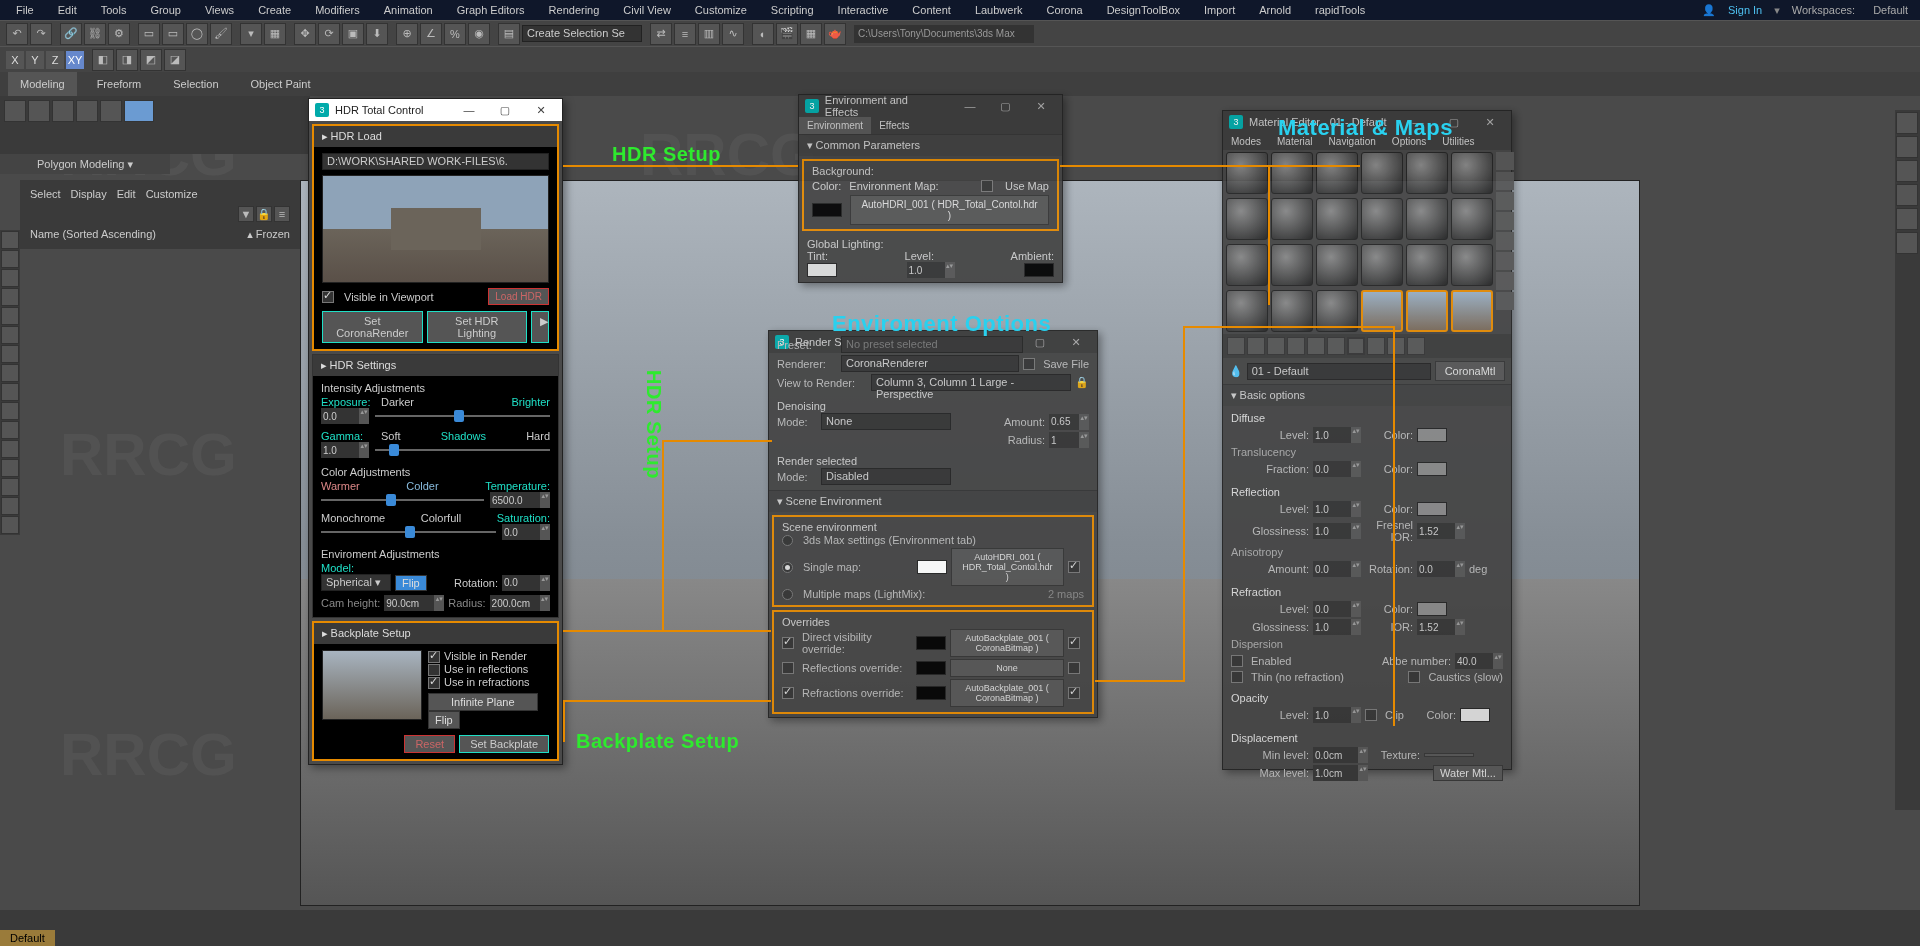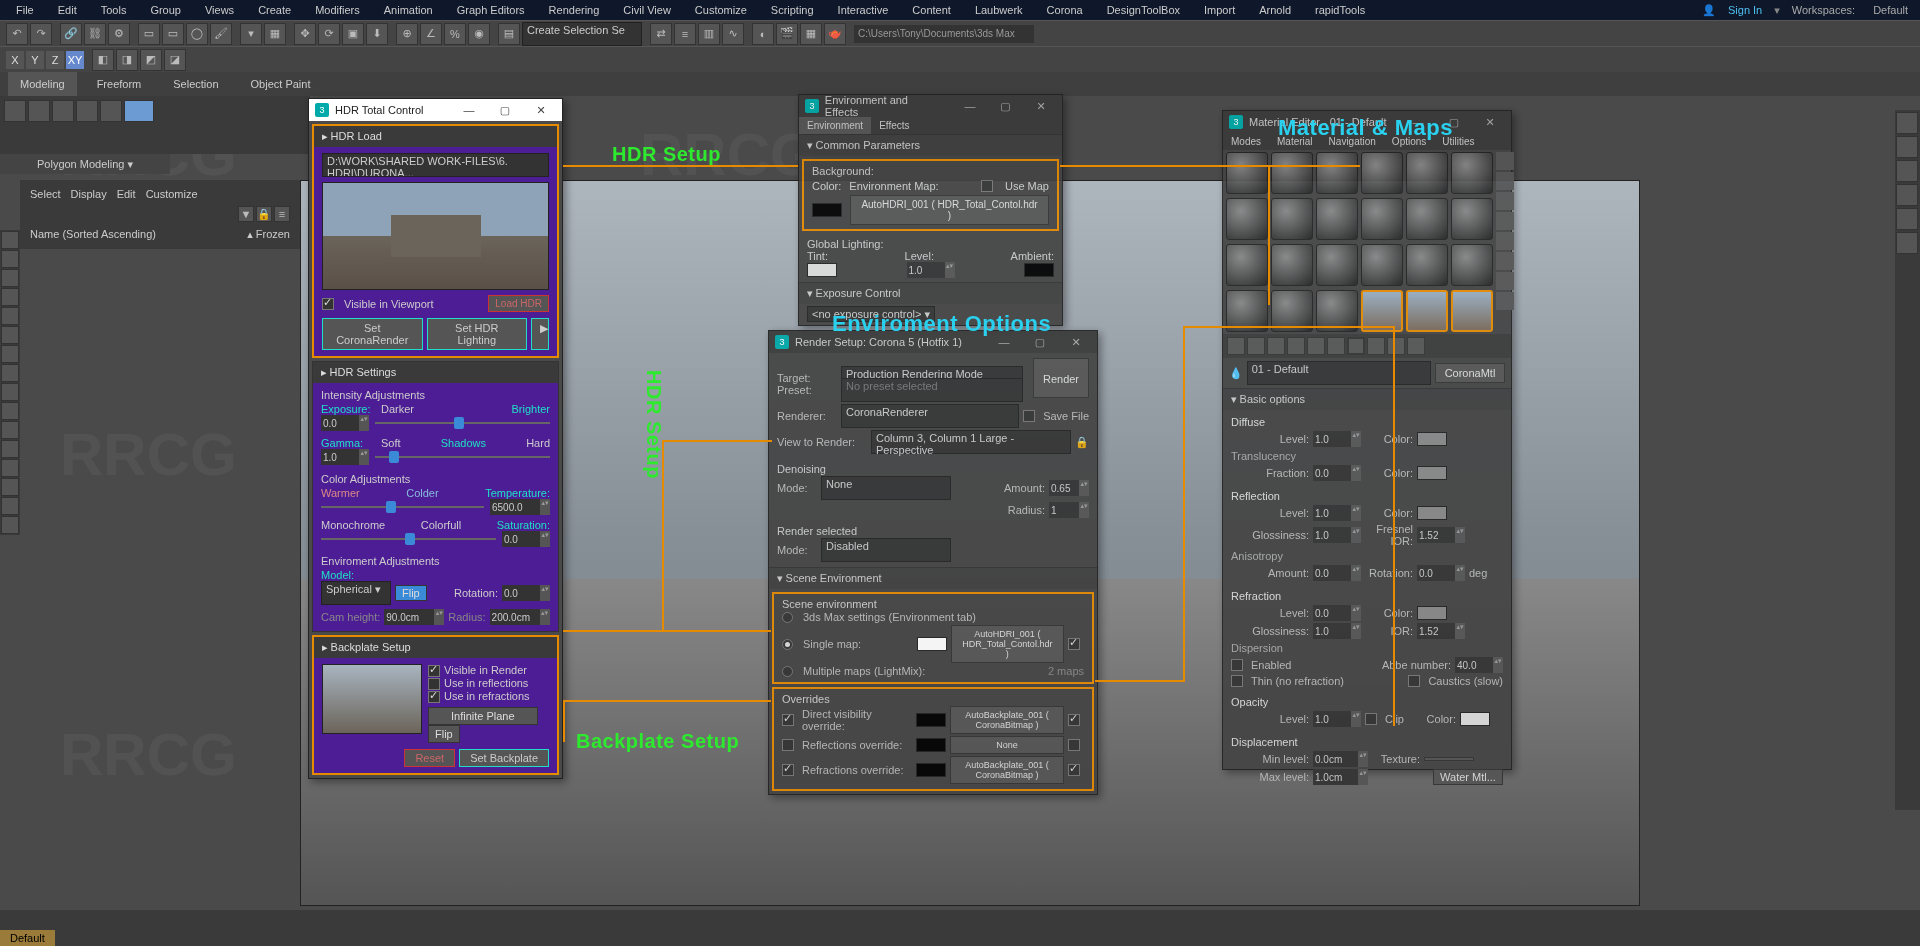--- a/index.html
+++ b/index.html
@@ -57,36 +57,36 @@
 
 .dialog { position: absolute; background: #4a4a4a; border: 1px solid #222; z-index: 20; box-shadow: 3px 3px 8px rgba(0,0,0,0.4);}
 .dialog.inactive { opacity: 0.92; background:#444; z-index:15; }
 .titlebar { height: 22px; background: #fff; color: #222; display:flex; align-items:center; padding:0 6px; gap:6px; font-size:12px;}
 .titlebar.dark { background:#3a3a3a; color:#ccc;}
 .titlebar .icon3 { width:14px; height:14px; background:#0aa; border-radius:2px; font-size:9px; color:#fff; display:inline-flex; align-items:center; justify-content:center;}
 .titlebar .spacer { flex:1; }
 .titlebar .wbtn { width:30px; text-align:center; color:#444;}
 .titlebar.dark .wbtn { color:#aaa; }
 
-.section { background:#4c1d95; border:1px solid #333;}
+.section { background:#000000; border:1px solid #333;}
 .section-h { background:#3a3a3a; color:#ddd; padding:4px 8px; font-weight:500;}
 .section-b { padding:6px 8px;}
 
 .cyan { color:#1fe0c7; }
 .orange-box { border: 2px solid #e68a00; }
 .spinner { display:inline-flex; align-items:center; background:#333; height:16px; }
 .spinner input { width:38px; background:#333; border:none; color:#ccc; font-size:10px; padding:0 2px;}
 .spinarrows { width:10px; height:16px; background:#555; color:#999; font-size:7px; text-align:center; line-height:8px;}
 .btn { background:#555; border:1px solid #333; color:#ddd; padding:3px 8px; display:inline-block; text-align:center;}
 .btn.cyan-b { border:1px solid #1fe0c7; color:#ccc;}
 .btn.red-b { border:1px solid #c33; color:#c66;}
 .slider { position:relative; height:16px; }
 .slider .track { position:absolute; top:7px; left:0; right:0; height:2px; background:#666;}
 .slider .thumb { position:absolute; top:2px; width:10px; height:12px; background:#3a8ad8; border-radius:2px;}
-.sel { background:#333; border:1px solid #222; color:#ccc; padding:1px 4px; height:24px;}
+.sel { background:#333; border:1px solid #222; color:#ccc; padding:1px 4px; height:17px;}
 .chb { width:12px; height:12px; border:1px solid #777; background:#333; display:inline-block; vertical-align:middle; margin-right:4px; position:relative;}
 .chb.on::after { content:"✓"; position:absolute; top:-3px; left:0; color:#ddd; font-size:11px;}
 .radio { width:11px; height:11px; border:1px solid #777; border-radius:50%; background:#333; display:inline-block; vertical-align:middle; margin-right:6px; position:relative;}
 .radio.on::after { content:""; position:absolute; top:2px; left:2px; width:5px; height:5px; background:#ddd; border-radius:50%;}
 .swatch { width:30px; height:14px; background:#000; display:inline-block; vertical-align:middle; border:1px solid #222;}
 
 
 .annot { position:absolute; font-weight:bold; font-size:20px; z-index:60; letter-spacing:0.5px; }
 .annot.green { color:#2eea2e;}
 .annot.cyanBig { color:#29d1ef; font-size:22px;}
@@ -480,43 +480,32 @@
         <span style="flex:1"></span>
         <span class="spinner">
             <input value="1.0" style="">
             <span class="spinarrows">▴▾</span>
           </span>
         <span style="flex:1"></span>
         <span class="swatch"></span>
       </div>
     </div>
   </div>
-  <div class="rollout">
-    <div class="rollout-h">▾ <span>Exposure Control</span></div>
-    <div class="rollout-b">
-      <span class="sel" style="width:160px;"><span>&lt;no exposure control&gt;</span> ▾</span>
-    </div>
-  </div>
 </div>
 
 <div class="dialog inactive" style="top:330px; left:768px; width:330px;">
   <div class="titlebar dark">
     <span class="icon3">3</span>
     <span>Render Setup: Corona 5 (Hotfix 1)</span>
     <span class="spacer"></span>
     <span class="wbtn">—</span>
     <span class="wbtn">▢</span>
     <span class="wbtn">✕</span>
   </div>
   <div class="rollout-b">
-    <div class="param-row">
-        <span style="width:60px;">Target:</span>
-        <span class="sel" style="flex:1;">Production Rendering Mode</span>
-      <span class="btn" style="width:56px;height:40px;line-height:34px;margin-left:6px;">Render</span>
-    </div>
     <div class="param-row" style="margin-top:-22px;">
         <span style="width:60px;">Preset:</span>
         <span class="sel" style="flex:1;color:#777;">No preset selected</span>
         <span style="width:62px;"></span>
       </div>
     <div class="param-row">
         <span style="width:60px;">Renderer:</span>
         <span class="sel" style="flex:1;">CoronaRenderer</span>
         <span class="chb"></span>
         <span>Save File</span>

